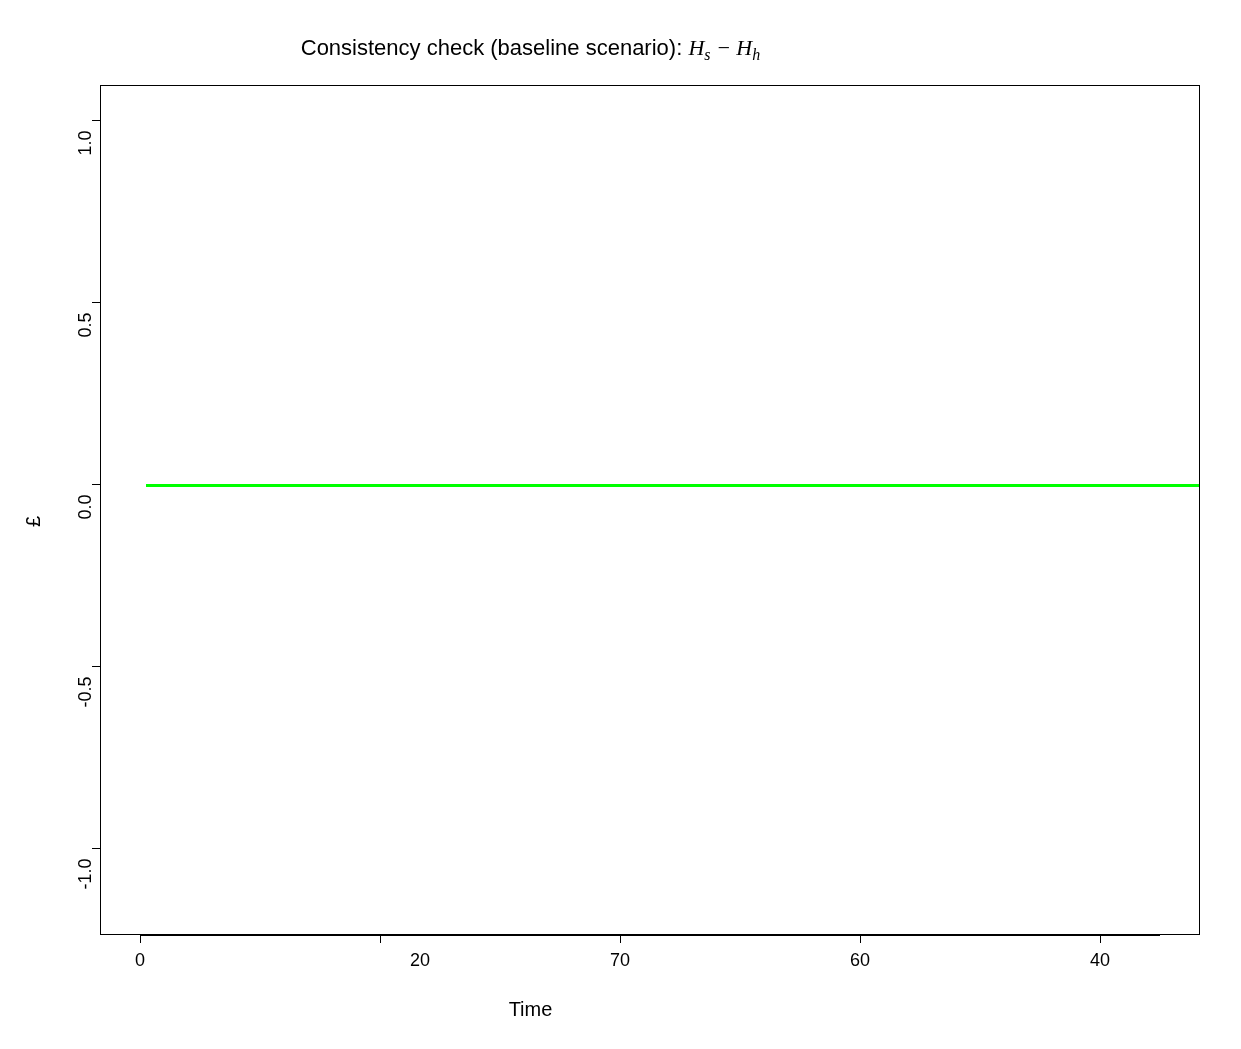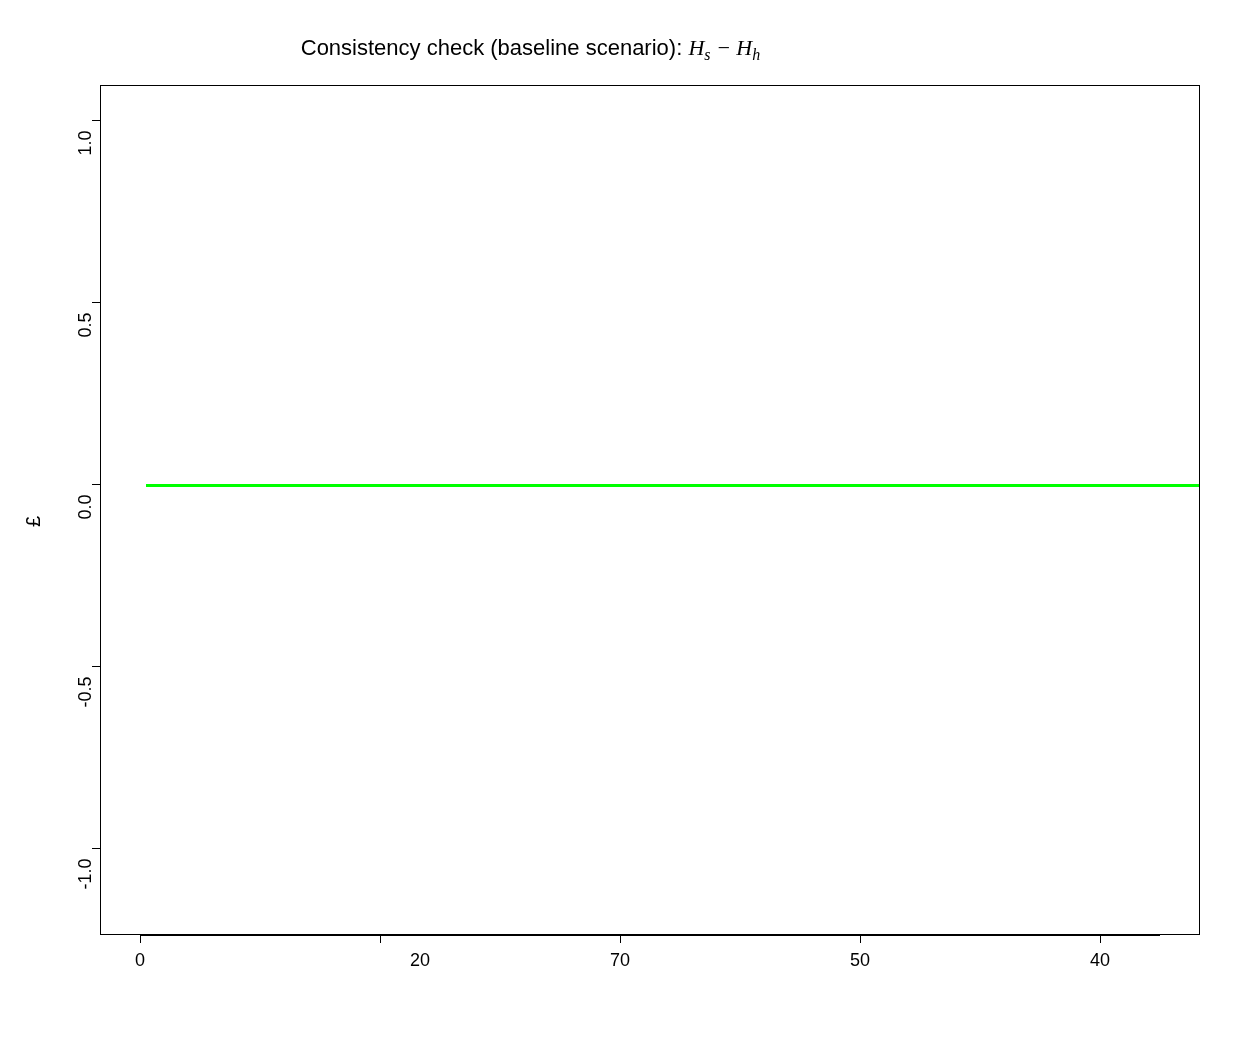--- a/index.html
+++ b/index.html
@@ -167,19 +167,20 @@
     <div class="x-tick" style="left:40px;"></div>
     <div class="x-label" style="left:40px;">0</div>
 
     <div class="x-tick" style="left:280px;"></div>
     <div class="x-label" style="left:280px;margin-left:40px;">20</div>
 
     <div class="x-tick" style="left:520px;"></div>
     <div class="x-label" style="left:520px;">70</div>
 
     <div class="x-tick" style="left:760px;"></div>
-    <div class="x-label" style="left:760px;">50</div>
+    <div class="x-label" style="left:760px;">60</div>
 
     <div class="x-tick" style="left:1000px;"></div>
     <div class="x-label" style="left:1000px;">40</div>
   </div>
 
+  <div class="x-axis-title">Time</div>
 </div>
 
 </body></html>

